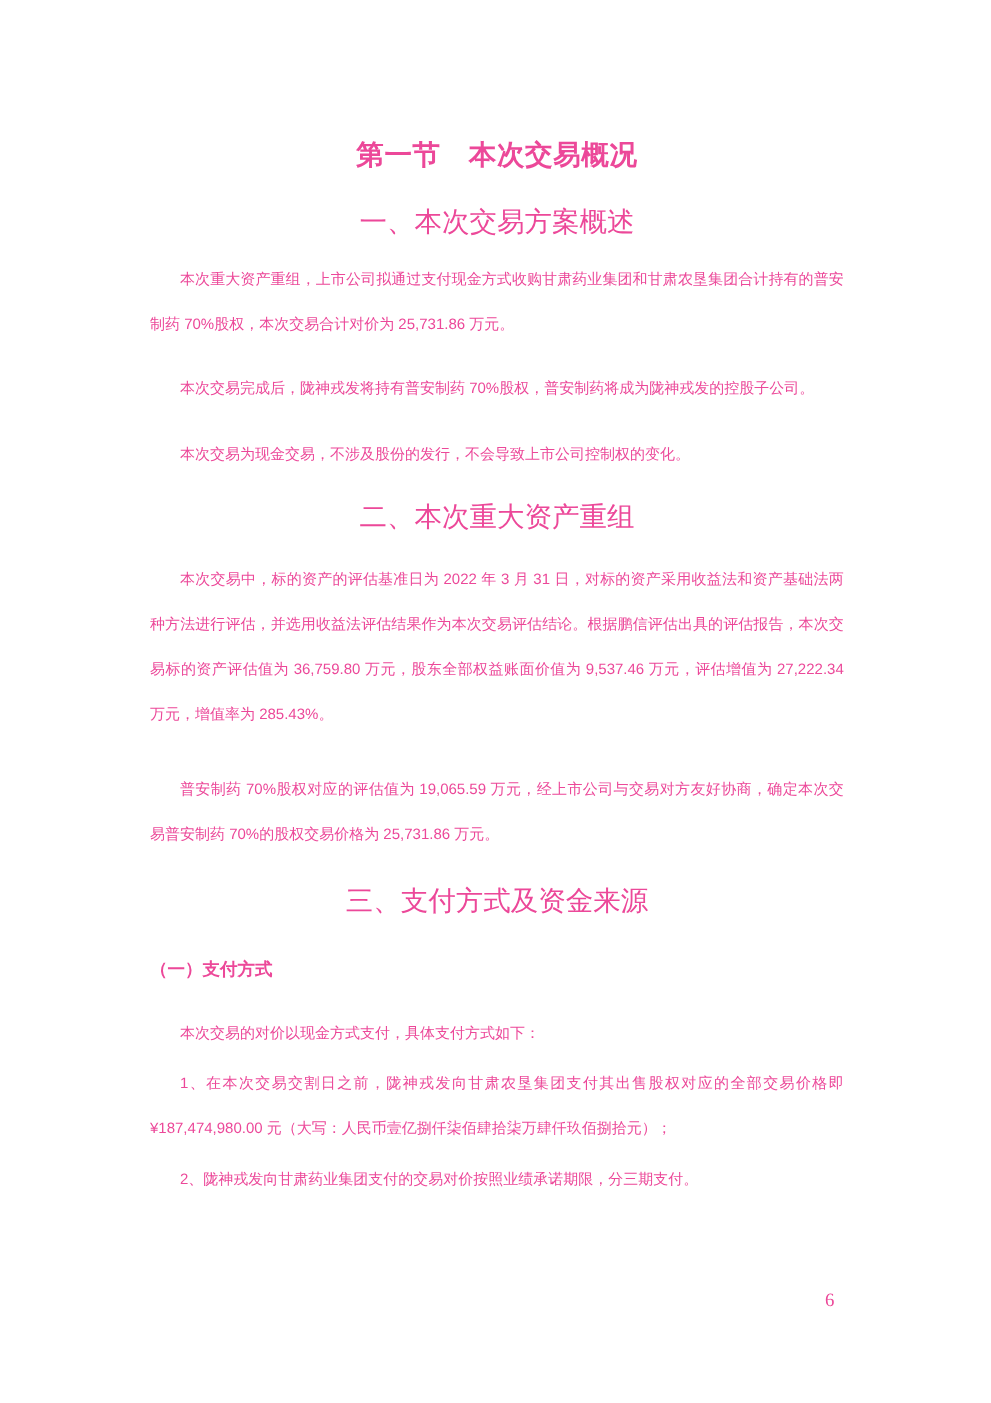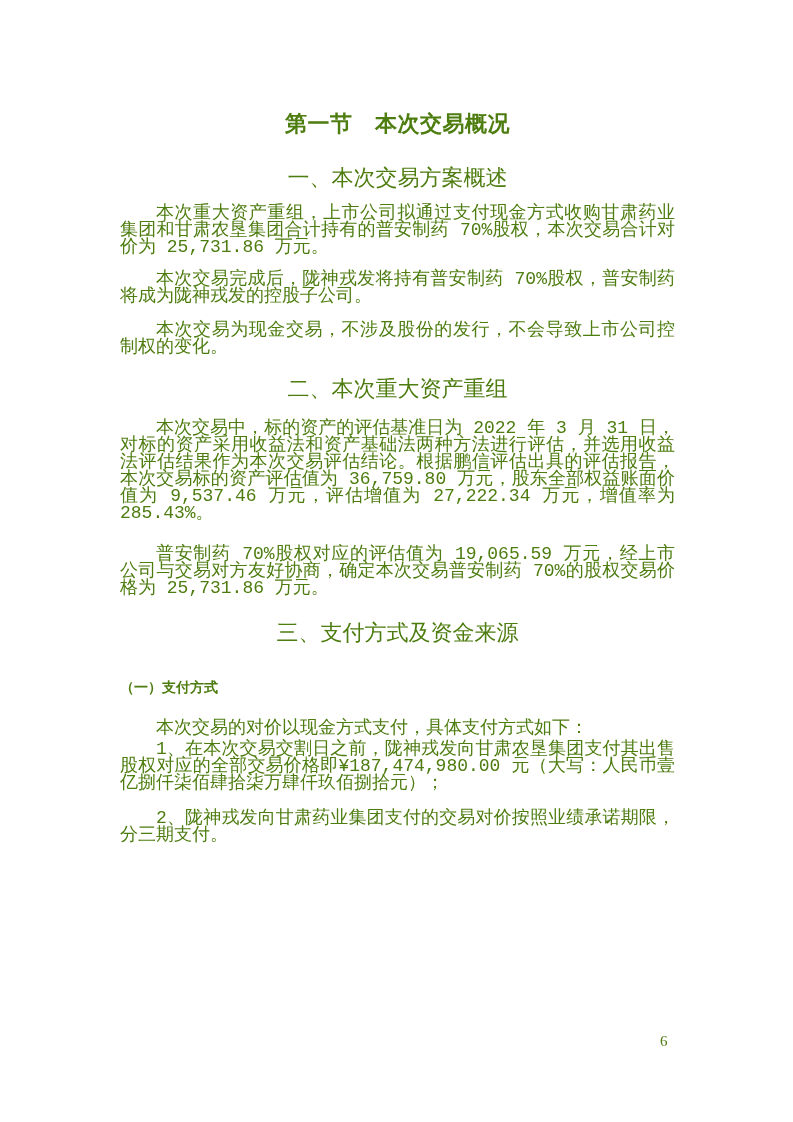--- a/index.html
+++ b/index.html
@@ -6,21 +6,21 @@
     margin: 0;
     padding: 0;
     background: #ffffff;
   }
   .page {
     position: relative;
     width: 691px;
     height: 1122px;
     background: #ffffff;
     overflow: hidden;
-    color: #4d7c0f;
+    color: #ec4899;
   }
   .content {
     position: absolute;
     left: 120px;
     top: 0;
     width: 555px;
   }
   .doc-title {
     margin: 108px 0 0 0;
     font-family: "Liberation Sans", "DejaVu Sans", sans-serif;
@@ -41,23 +41,23 @@
   .h-sub {
     margin: 0;
     font-family: "Liberation Sans", "DejaVu Sans", sans-serif;
     font-weight: bold;
     font-size: 14px;
     line-height: 26px;
     text-align: left;
   }
   .para {
     margin: 0;
-    font-family: Liberation Mono, monospace;
-    font-size: 18px;
-    line-height: 17px;
+    font-family: Liberation Sans, sans-serif;
+    font-size: 12px;
+    line-height: 36px;
     text-align: justify;
     text-indent: 2em;
   }
   .page-number {
     position: absolute;
     left: 660px;
     top: 1031px;
     font-family: "Liberation Serif", "DejaVu Serif", serif;
     font-size: 15px;
     line-height: 20px;
@@ -77,18 +77,18 @@
     <p class="para" style="margin-top:17px">本次交易为现金交易，不涉及股份的发行，不会导致上市公司控制权的变化。</p>
 
     <div class="h-sec" style="margin-top:20px">二、本次重大资产重组</div>
     <p class="para" style="margin-top:18px">本次交易中，标的资产的评估基准日为 2022 年 3 月 31 日，对标的资产采用收益法和资产基础法两种方法进行评估，并选用收益法评估结果作为本次交易评估结论。根据鹏信评估出具的评估报告，本次交易标的资产评估值为 36,759.80 万元，股东全部权益账面价值为 9,537.46 万元，评估增值为 27,222.34 万元，增值率为 285.43%。</p>
     <p class="para" style="margin-top:24px">普安制药 70%股权对应的评估值为 19,065.59 万元，经上市公司与交易对方友好协商，确定本次交易普安制药 70%的股权交易价格为 25,731.86 万元。</p>
 
     <div class="h-sec" style="margin-top:23px">三、支付方式及资金来源</div>
     <div class="h-sub" style="margin-top:28px">（一）支付方式</div>
     <p class="para" style="margin-top:20px">本次交易的对价以现金方式支付，具体支付方式如下：</p>
     <p class="para" style="margin-top:4px">1、在本次交易交割日之前，陇神戎发向甘肃农垦集团支付其出售股权对应的全部交易价格即¥187,474,980.00 元（大写：人民币壹亿捌仟柒佰肆拾柒万肆仟玖佰捌拾元）；</p>
-    <p class="para" style="margin-top:18px">2、陇神戎发向甘肃药业集团支付的交易对价按照业绩承诺期限，分三期支付。</p>
+    <p class="para" style="margin-top:5px">2、陇神戎发向甘肃药业集团支付的交易对价按照业绩承诺期限，分三期支付。</p>
 
   </div>
 
   <div class="page-number">6</div>
 </div>
 
 </body></html>

